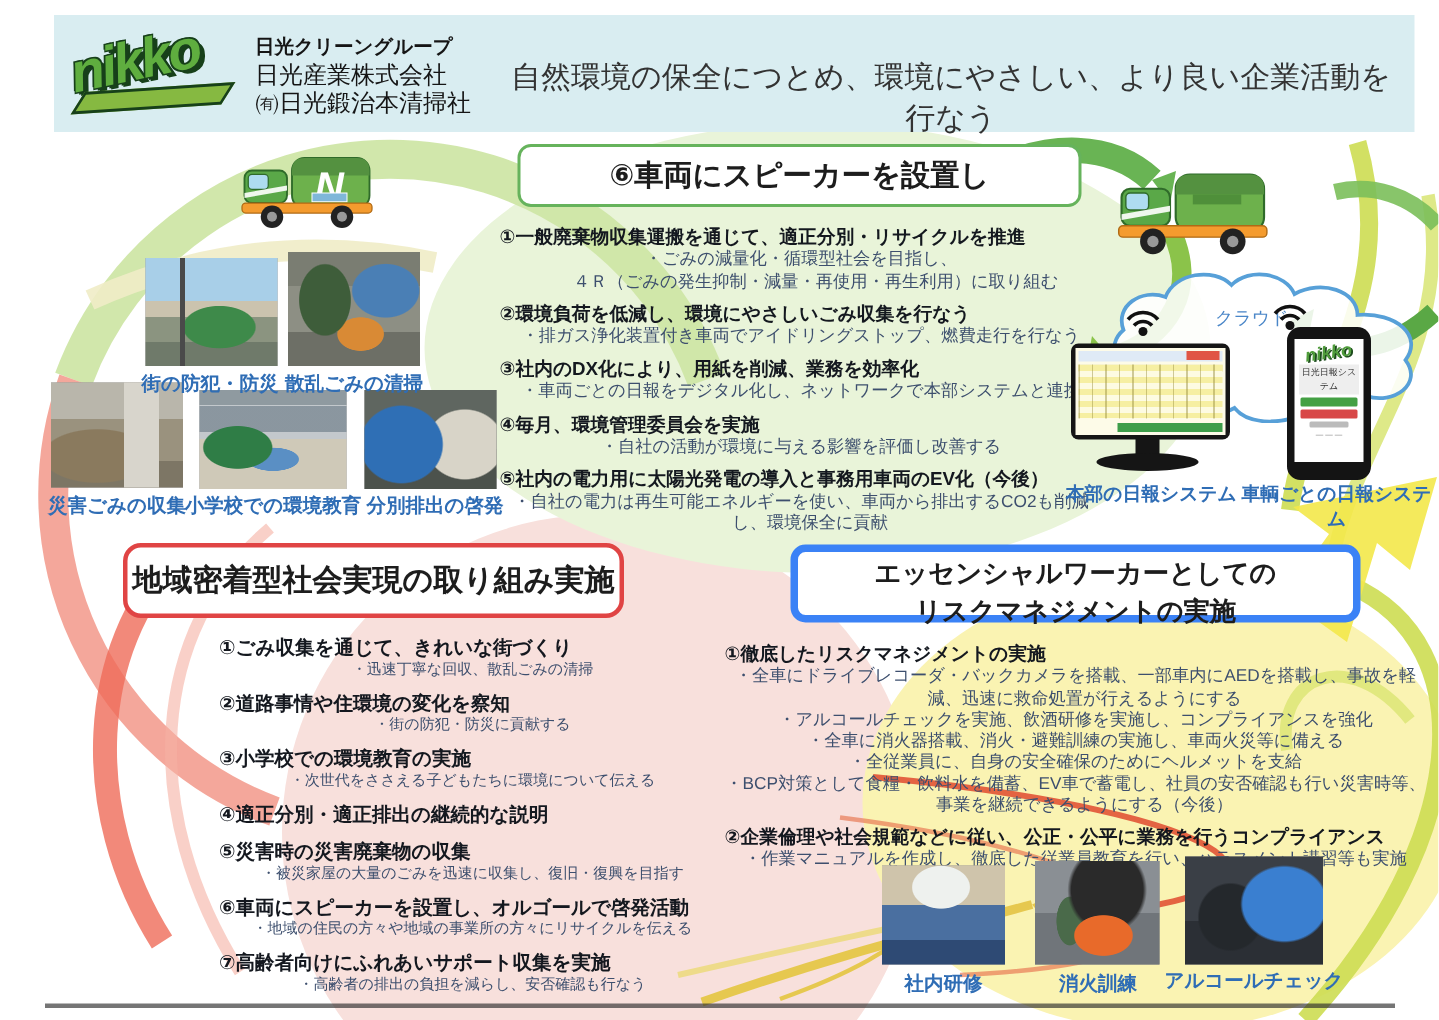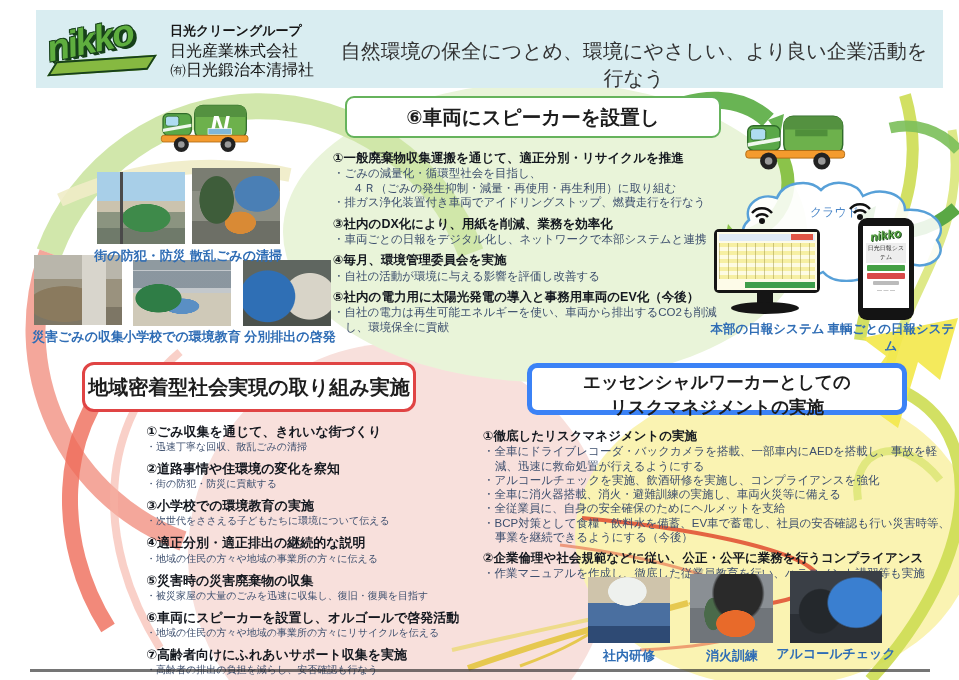--- a/index.html
+++ b/index.html
@@ -19,21 +19,21 @@
   .cname{font-size:16px;line-height:1.18;}
   .slogan{position:absolute;left:332px;top:38px;width:604px;text-align:center;font-size:20px;color:#333;z-index:3;letter-spacing:0;}
   
   .tbox{position:absolute;background:#fff;text-align:center;font-weight:bold;color:#1d1d1d;z-index:5;}
   .tbox.env{left:345px;top:96px;width:372px;height:38px;border:2px solid #66b35c;border-radius:9px;font-size:19.5px;line-height:38px;}
   .tbox.com{left:82px;top:362px;width:328px;height:44px;border:3px solid #e04444;border-radius:12px;font-size:20px;line-height:44px;}
   .tbox.risk{left:527px;top:363px;width:380px;height:52px;border:5px solid #3b82f6;border-radius:10px;font-size:17.5px;line-height:1.45;padding-top:2px;box-sizing:border-box;}
   
   .items{position:absolute;z-index:5;}
   .items .h{font-weight:bold;color:#14181f;margin-top:6px;}
-  .items .b{color:#3d4f6e;padding-left:1.05em;text-indent:-1.05em;}
+  .items .b{color:#3d4f6e;padding-left:1.05em;text-indent:-1.05em;text-align:center;}
   .items.envl{left:333px;top:144px;width:402px;}
   .items.envl .h{font-size:12.5px;line-height:1.3;}
   .items.envl .b{font-size:11.5px;line-height:1.26;}
   .items.envl .b.cont{padding-left:1.7em;text-indent:0;}
   .items.coml{left:146px;top:416px;width:338px;}
   .items.coml .h{font-size:13px;line-height:1.32;margin-top:7px;}
   .items.coml .b{font-size:10px;line-height:1.3;}
   .items.riskl{left:483px;top:422px;width:468px;}
   .items.riskl .h{font-size:12.5px;line-height:1.3;margin-top:6px;}
   .items.riskl .b{font-size:11.5px;line-height:1.24;}
@@ -173,20 +173,21 @@
       <circle cx="28" cy="53" r="4" fill="#999"></circle>
     <circle cx="84" cy="53" r="9" fill="#222"></circle>
       <circle cx="84" cy="53" r="4" fill="#999"></circle>
   </svg>
 
   <div class="tbox env">⑥車両にスピーカーを設置し</div>
   <div class="items envl">
     <div class="h">①一般廃棄物収集運搬を通じて、適正分別・リサイクルを推進</div>
     <div class="b">・ごみの減量化・循環型社会を目指し、</div>
     <div class="b cont">４Ｒ（ごみの発生抑制・減量・再使用・再生利用）に取り組む</div>
+    <div class="h">②環境負荷を低減し、環境にやさしいごみ収集を行なう</div>
     <div class="b">・排ガス浄化装置付き車両でアイドリングストップ、燃費走行を行なう</div>
     <div class="h">③社内のDX化により、用紙を削減、業務を効率化</div>
     <div class="b">・車両ごとの日報をデジタル化し、ネットワークで本部システムと連携</div>
     <div class="h">④毎月、環境管理委員会を実施</div>
     <div class="b">・自社の活動が環境に与える影響を評価し改善する</div>
     <div class="h">⑤社内の電力用に太陽光発電の導入と事務用車両のEV化（今後）</div>
     <div class="b">・自社の電力は再生可能エネルギーを使い、車両から排出するCO2も削減し、環境保全に貢献</div>
   </div>
 
   <div class="photo p1" style="left:97px;top:172px;width:88px;height:72px;"></div>
@@ -242,21 +243,20 @@
 
   <div class="tbox com">地域密着型社会実現の取り組み実施</div>
   <div class="items coml">
     <div class="h">①ごみ収集を通じて、きれいな街づくり</div>
     <div class="b">・迅速丁寧な回収、散乱ごみの清掃</div>
     <div class="h">②道路事情や住環境の変化を察知</div>
     <div class="b">・街の防犯・防災に貢献する</div>
     <div class="h">③小学校での環境教育の実施</div>
     <div class="b">・次世代をささえる子どもたちに環境について伝える</div>
     <div class="h">④適正分別・適正排出の継続的な説明</div>
-    <div class="b">・地域の住民の方々や地域の事業所の方々に伝える</div>
     <div class="h">⑤災害時の災害廃棄物の収集</div>
     <div class="b">・被災家屋の大量のごみを迅速に収集し、復旧・復興を目指す</div>
     <div class="h">⑥車両にスピーカーを設置し、オルゴールで啓発活動</div>
     <div class="b">・地域の住民の方々や地域の事業所の方々にリサイクルを伝える</div>
     <div class="h">⑦高齢者向けにふれあいサポート収集を実施</div>
     <div class="b">・高齢者の排出の負担を減らし、安否確認も行なう</div>
   </div>
 
   <div class="tbox risk">
     <div>エッセンシャルワーカーとしての</div>

